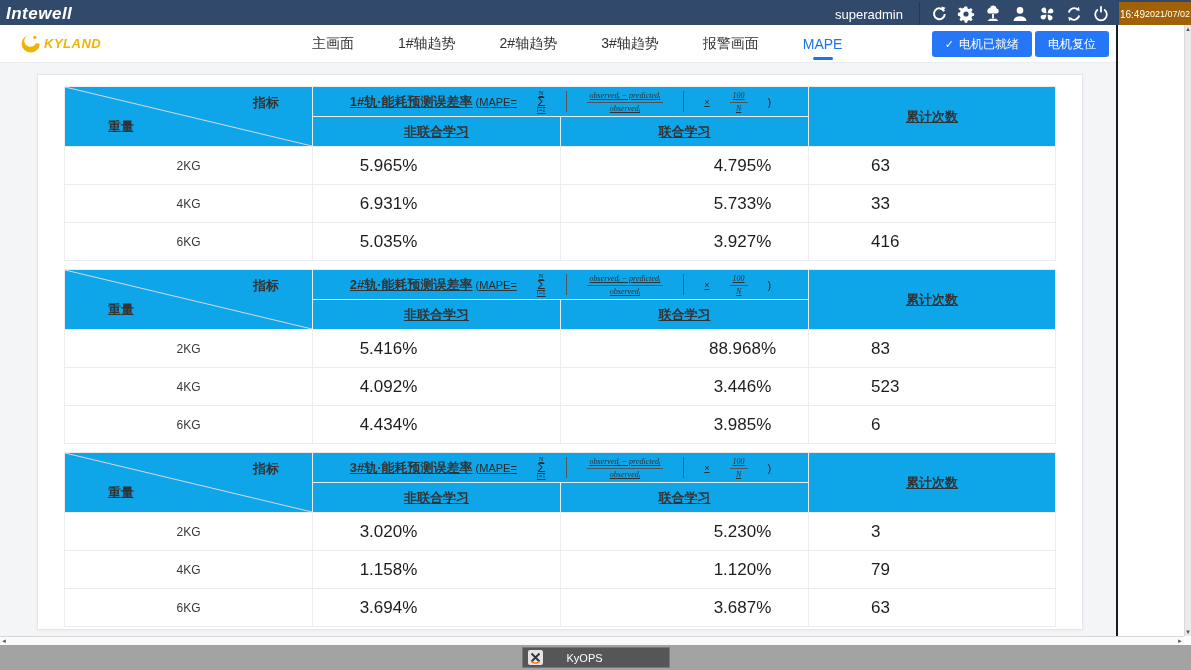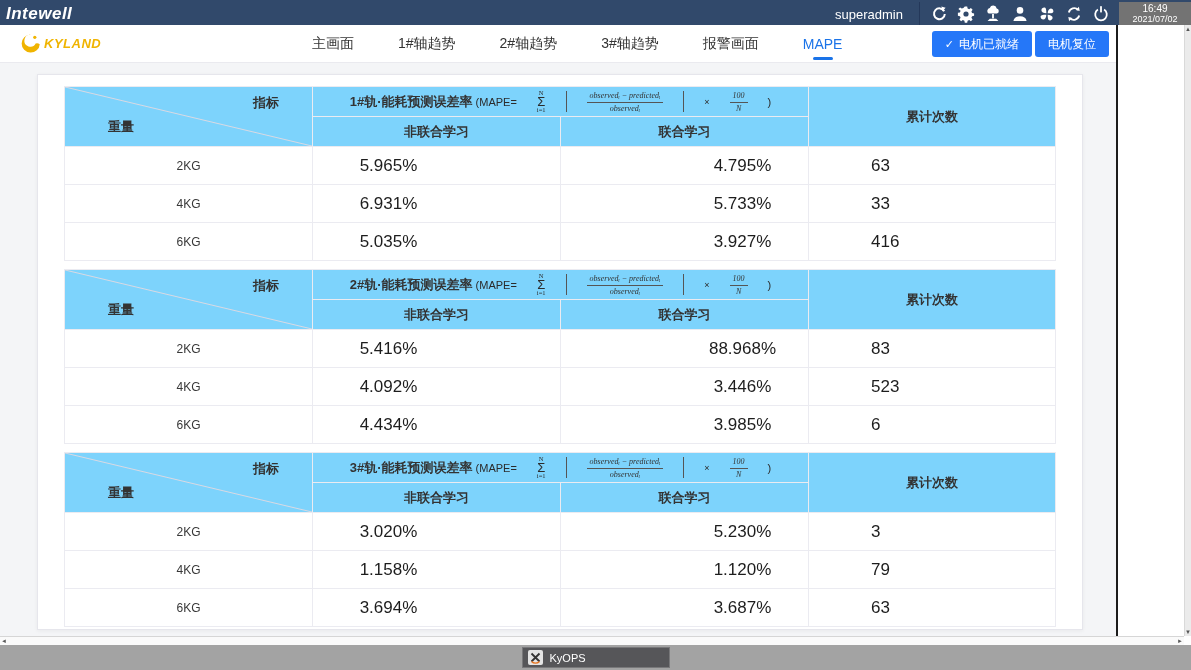--- a/index.html
+++ b/index.html
@@ -18,22 +18,22 @@
     display:flex; align-items:center;
   }
   .brand { font-style:italic; font-weight:bold; font-size:17px; padding-left:6px; letter-spacing:.5px; }
   .topbar-right { margin-left:auto; display:flex; align-items:center; height:100%; }
   .user { font-size:13px; margin-right:16px; }
   .tb-divider { width:1px; height:25px; background:#24385a; }
   .tb-icons { display:flex; align-items:center; gap:8px; padding:0 9px; }
   .tb-icon { width:19px; height:19px; display:flex; align-items:center; justify-content:center; cursor:pointer; }
   .tb-icon svg { display:block; }
   .time-box {
-    width:72px; height:25px; background:#737373;
-    display:flex; flex-direction:column; align-items:center; justify-content:center;
+    width:72px; height:25px; background:#a16207;
+    display:flex; flex-direction:row; align-items:center; justify-content:center;
     line-height:11px;
   }
   .time-box .t { font-size:10px; }
   .time-box .d { font-size:9px; }
 
   
   .navbar {
     position:absolute; top:25px; left:0; width:1116px; height:38px;
     background:#fff; border-bottom:1px solid #eaeaef;
     display:flex; align-items:center;
@@ -67,21 +67,21 @@
 
   .card {
     position:absolute; left:37px; top:11px; width:1046px; height:556px;
     background:#fff; border:1px solid #e6e6ec;
     box-shadow:0 1px 4px rgba(0,0,0,.05);
     padding:11px 26px; overflow:hidden;
   }
 
   table.mape { width:992px; border-collapse:collapse; table-layout:fixed; margin-bottom:8px; background:#fff; border:1px solid #cdccd8; }
   table.mape th, table.mape td { border:1px solid #ebebf1; }
-  table.mape thead th { background:#7dd3fc; font-weight:bold; color:#333; }
+  table.mape thead th { background:#0ea5e9; font-weight:bold; color:#333;text-decoration:underline; }
 
   .diag { position:relative; height:60px; padding:0; }
   .diag svg.diagline { position:absolute; left:0; top:0; width:100%; height:100%; }
   .diag .lbl-top { position:absolute; top:7px; right:33px; font-size:13px; }
   .diag .lbl-bottom { position:absolute; bottom:10px; left:43px; font-size:13px; }
 
   .ttl { height:30px; font-size:13px; padding:0; }
   .ttl-inner { display:flex; align-items:center; justify-content:center; gap:3px; }
   .h2 th { height:30px; font-size:13px; font-weight:bold; }
   .cnt-h { font-size:13px; }
@@ -118,21 +118,21 @@
   }
   .sb-arrow { font-size:6px; color:#555; line-height:8px; padding:0 1px; cursor:pointer; }
 
   
   .taskbar {
     position:absolute; top:645px; left:0; width:1191px; height:25px;
     background:#a3a3a3; display:flex; justify-content:center; align-items:center;
   }
   .task-panel {
     width:148px; height:21px; background:#565659; border:1px solid #78787a;
-    display:flex; align-items:center; gap:7px; padding-left:5px; cursor:pointer;
+    display:flex; align-items:center; gap:24px; padding-left:5px; cursor:pointer;
   }
   .task-icon { width:15px; height:15px; background:#e4e4e4; border-radius:2px; display:flex; align-items:center; justify-content:center; }
   .task-label { color:#fff; font-size:11px; }
 </style>
 </head>
 <body>
 
 <div class="topbar">
   <div class="brand">Intewell</div>
   <div class="topbar-right">

